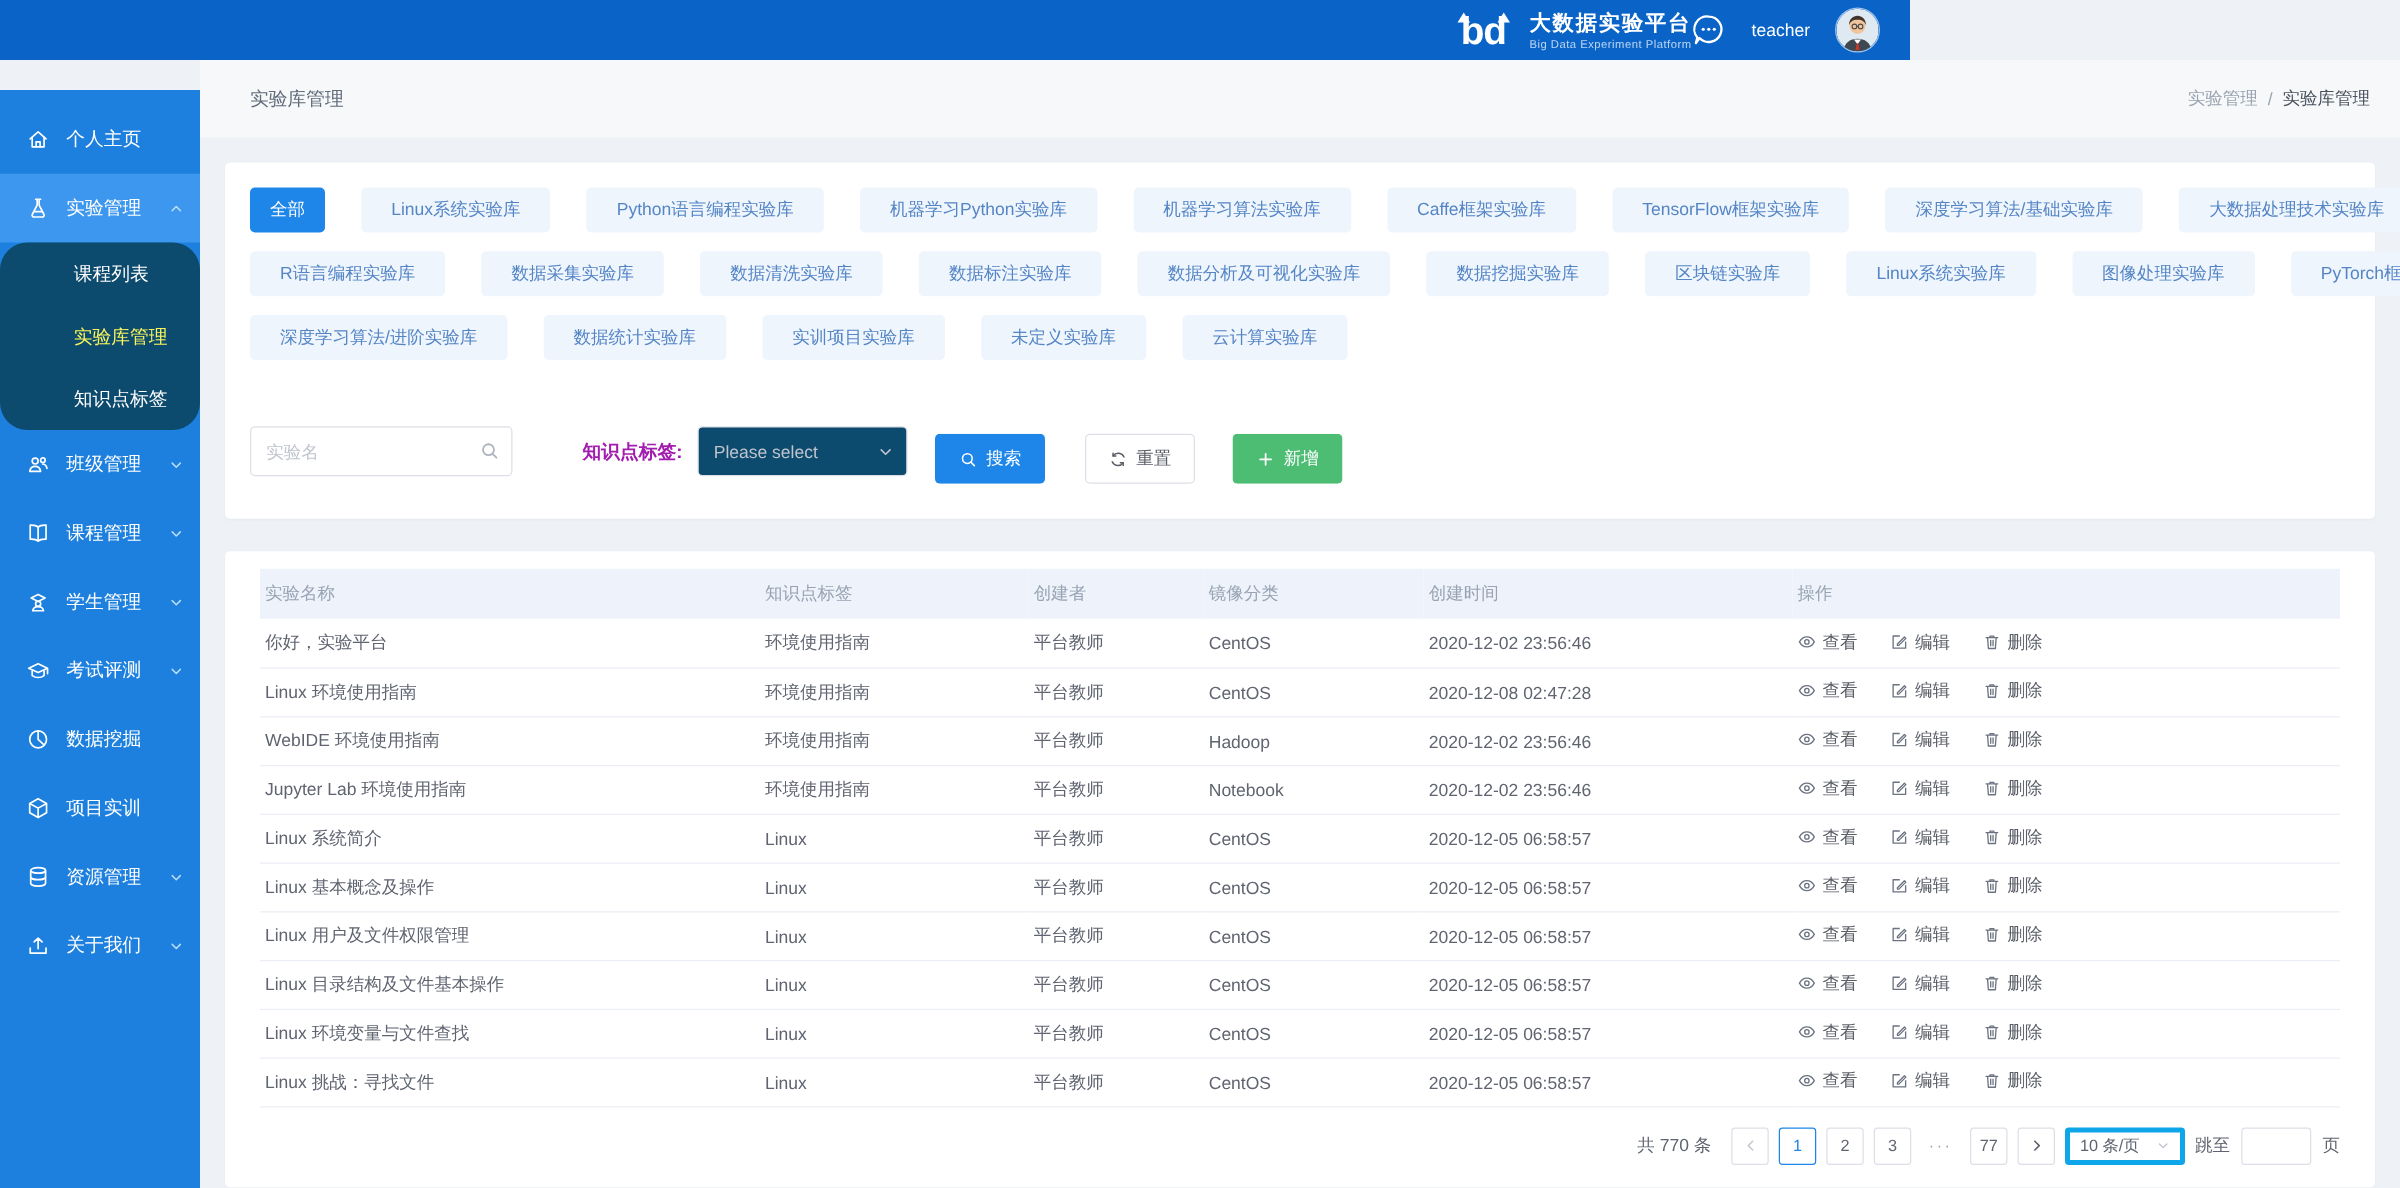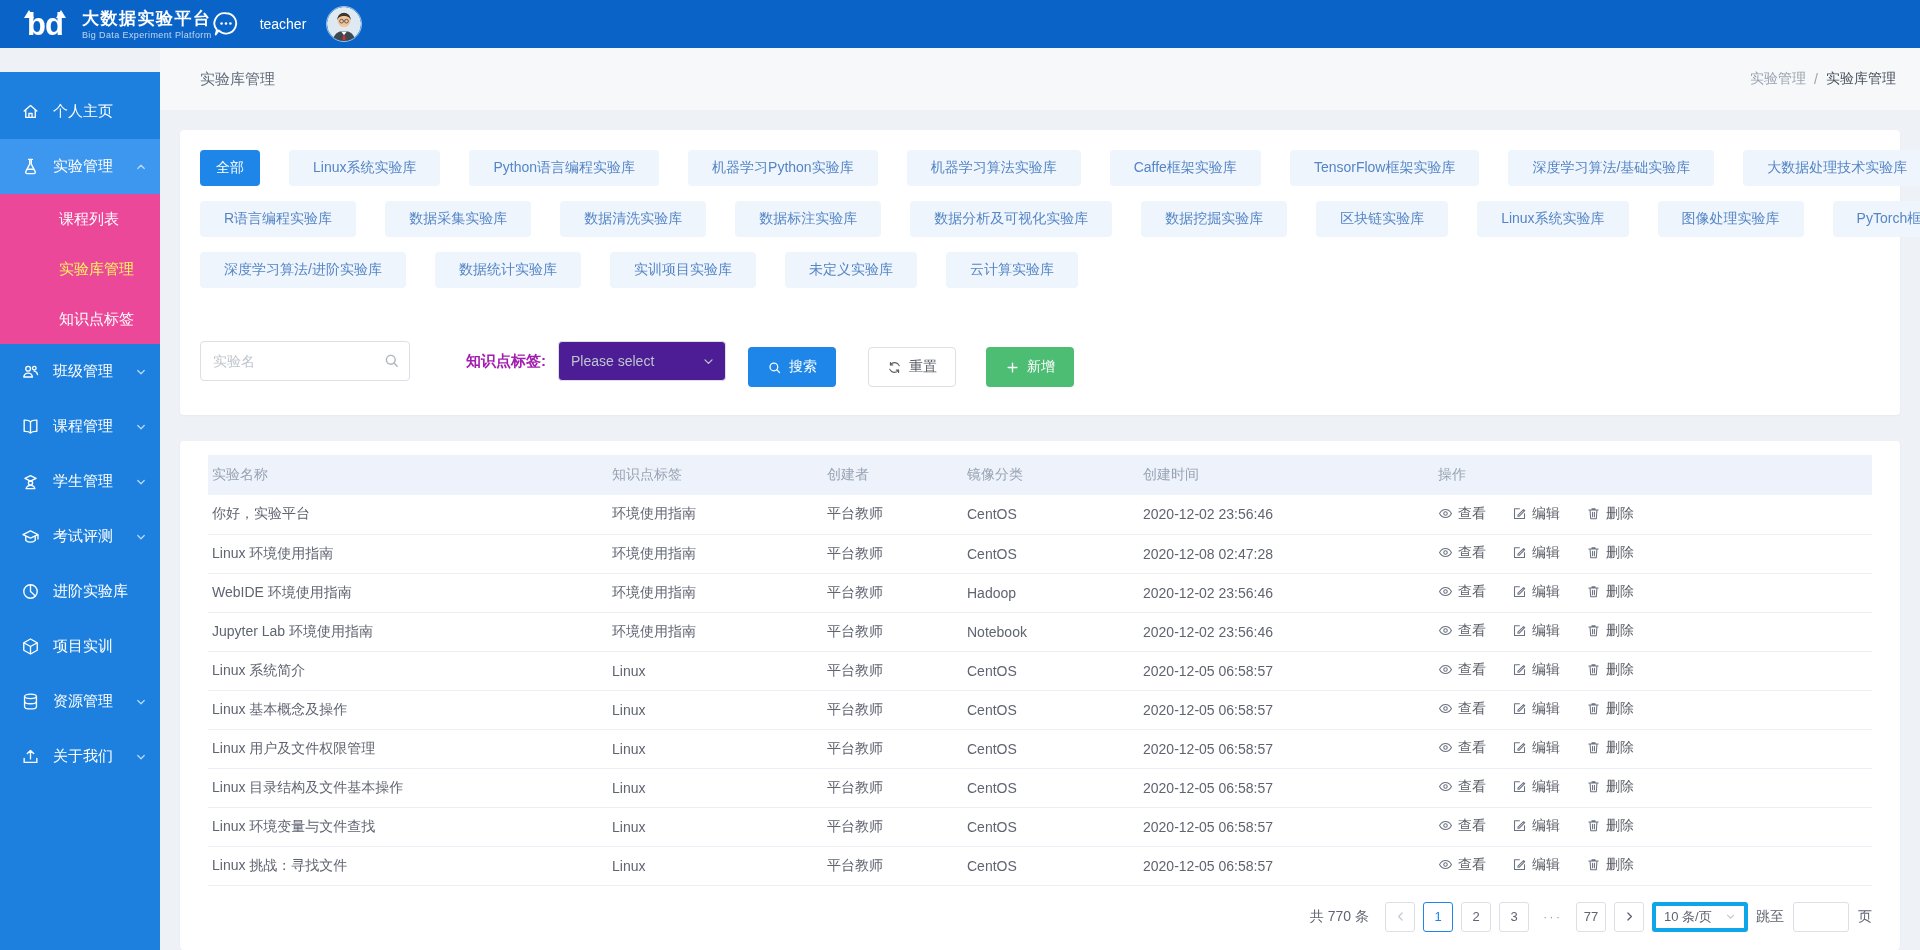--- a/index.html
+++ b/index.html
@@ -1,22 +1,22 @@
 <!DOCTYPE html>
 <html><head>
 <meta charset="utf-8">
 <style>
   * { margin:0; padding:0; box-sizing:border-box; }
   html,body { width:1920px; height:950px; overflow:hidden; }
   body { font-family:"Liberation Sans","DejaVu Sans",sans-serif; background:#eef1f5; color:#5f6470; }
   svg { display:block; }
 
   
-  .header { position:fixed; top:0; left:0; width:1920px; height:48px; background:#0a64c8;
-            display:flex; align-items:center; justify-content:flex-start; padding:0 24px 0 20px; z-index:20; }
+  .header { position:fixed; top:0; left:0; width:1528px; height:48px; background:#0a64c8;
+            display:flex; align-items:center; justify-content:flex-end; padding:0 24px 0 20px; z-index:20; }
   .brand { display:flex; align-items:flex-end; gap:12px; }
   .logo-mark { position:relative; color:#fff; font-weight:800; font-size:31px; line-height:30px; letter-spacing:-1px; padding:0 7px; }
   .logo-mark::before, .logo-mark::after { content:""; position:absolute; top:-5px; width:0; height:0;
             border:5px solid transparent; border-bottom:8px solid #fff; }
   .logo-mark::before { left:4px; } .logo-mark::after { right:4px; }
   .brand-title { color:#fff; font-size:17px; font-weight:700; letter-spacing:1.5px; line-height:19px; }
   .brand-sub { color:rgba(255,255,255,.72); font-size:9px; letter-spacing:.4px; margin-top:2px; }
   .header-right { display:flex; align-items:center; gap:20px; }
   .msg-btn { width:28px; height:28px; color:#fff; cursor:pointer; }
   .msg-btn svg { width:28px; height:28px; }
@@ -26,21 +26,21 @@
 
   
   .sidebar { position:fixed; top:48px; left:0; width:160px; height:902px; background:#1e80de; padding-top:12px; z-index:10;margin-top:24px; }
   .s-item { height:55px; display:flex; align-items:center; padding:0 13px 0 21px; color:#fff; font-size:15px; cursor:pointer; }
   .s-item .ic { width:19px; height:19px; margin-right:13px; flex:none; color:#fff; }
   .s-item .ic svg { width:19px; height:19px; }
   .s-item .lab { white-space:nowrap; }
   .s-item .chev { margin-left:auto; width:12px; height:12px; color:#b9dcf9; }
   .s-item .chev svg { width:12px; height:12px; }
   .s-item.open { background:#3d97ee; }
-  .submenu { background:#ec4899; }
+  .submenu { background:#0c4a6e;border-radius:22px; }
   .sub-item { height:50px; display:flex; align-items:center; padding-left:59px; color:#fff; font-size:15px; cursor:pointer; white-space:nowrap; }
   .sub-item.active { color:#f7f45b; }
 
   
   .main { margin-left:160px; padding-top:48px; }
   .crumbbar { height:62px; background:#f7f8fa; display:flex; align-items:center; justify-content:space-between; padding:0 24px 0 40px; }
   .page-title { font-size:15px; color:#5f6b7a; }
   .crumbs { font-size:14px; color:#9aa3b0; display:flex; gap:8px; align-items:center; }
   .crumbs .link { color:#9aa3b0; cursor:pointer; }
   .crumbs .cur { color:#49515c; }
@@ -58,21 +58,21 @@
 
   
   .search-row { display:flex; align-items:center; margin-top:47px; }
   .inp-wrap { position:relative; width:210px; }
   .inp-wrap input { width:100%; height:40px; border:1px solid #dcdfe6; border-radius:4px; padding:0 34px 0 12px;
                     font-size:14px; color:#606266; outline:none; font-family:inherit; }
   .inp-wrap input::placeholder { color:#bfc4cd; }
   .inp-wrap .sic { position:absolute; right:10px; top:11px; width:17px; height:17px; color:#aeb4bf; }
   .inp-wrap .sic svg { width:17px; height:17px; }
   .f-label { margin-left:56px; margin-right:12px; font-size:15px; color:#a21caf; font-weight:700; white-space:nowrap; }
-  .select { width:168px; height:40px; border:1px solid #dcdfe6; border-radius:4px; background:#4c1d95; cursor:pointer;
+  .select { width:168px; height:40px; border:1px solid #dcdfe6; border-radius:4px; background:#0c4a6e; cursor:pointer;
             display:flex; align-items:center; justify-content:space-between; padding:0 10px 0 12px; font-size:14px; color:#bfc4cd; }
   .select .chev { width:13px; height:13px; color:#c0c4cc; } .select .chev svg{ width:13px; height:13px; }
   .btn { height:40px; border-radius:4px; display:flex; align-items:center; gap:7px; font-size:14px; padding:0 18px;
          border:1px solid transparent; cursor:pointer; font-family:inherit; white-space:nowrap;margin-top:12px; }
   .btn svg { width:15px; height:15px; }
   .btn-search { margin-left:22px; background:#1d86e8; color:#fff; }
   .btn-reset  { margin-left:32px; background:#fff; border-color:#dcdfe6; color:#5a5e66; }
   .btn-add    { margin-left:30px; background:#4dbd74; color:#fff; }
 
   
@@ -321,21 +321,21 @@
           <use href="#i-chev-down"></use>
         </svg>
       </span>
   </div>
   <div class="s-item">
     <span class="ic">
         <svg>
           <use href="#i-pie"></use>
         </svg>
       </span>
-    <span class="lab">进阶实验库</span>
+    <span class="lab">数据挖掘</span>
   </div>
   <div class="s-item">
     <span class="ic">
         <svg>
           <use href="#i-cube"></use>
         </svg>
       </span>
     <span class="lab">项目实训</span>
   </div>
   <div class="s-item">

